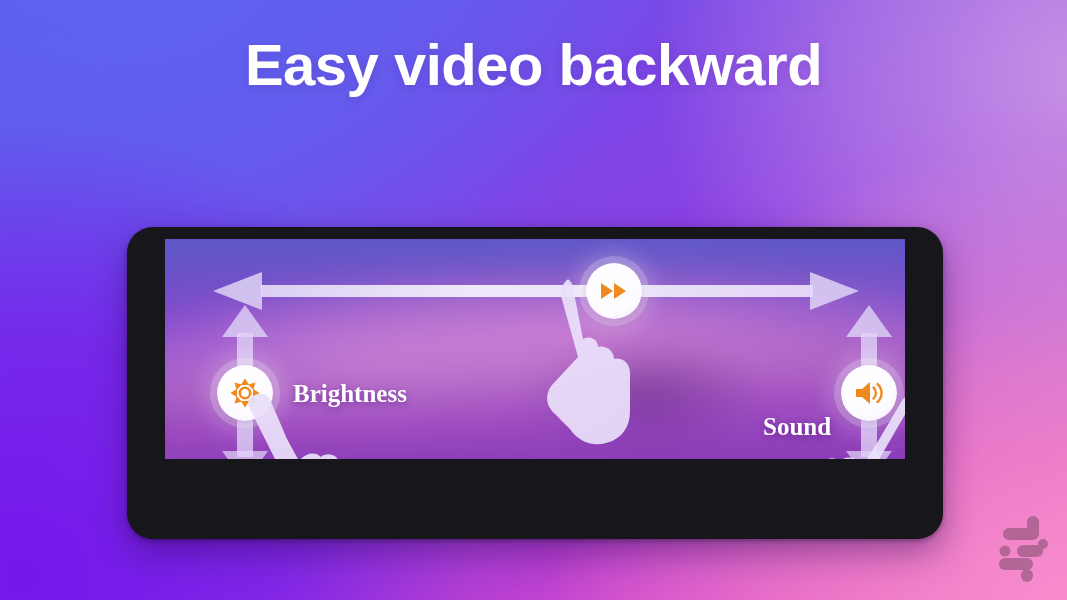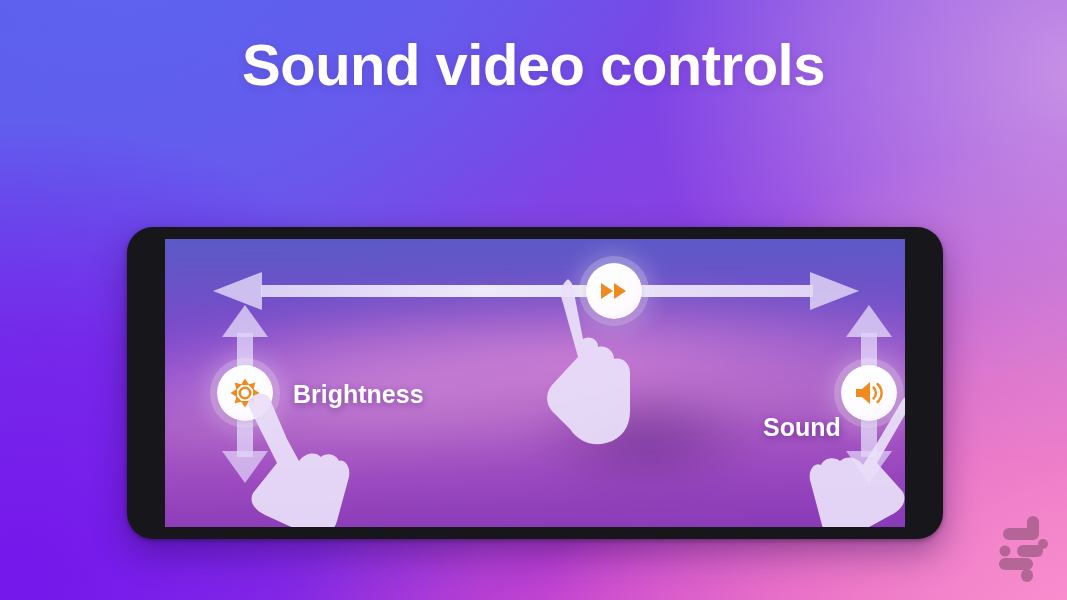--- a/index.html
+++ b/index.html
@@ -94,24 +94,25 @@
     background: #17161a;
     border-radius: 26px;
     box-shadow: 0 14px 34px rgba(40,6,80,0.42),
                 0 2px 5px rgba(0,0,0,0.35);
   }
   .phone-screen {
     position: absolute;
     left: 38px;
     top: 12px;
     width: 740px;
-    height: 288px;
+    height: 220px;
     overflow: hidden;
     background: #6d28d9;
     box-shadow: inset 0 0 3px rgba(0,0,0,0.5);
+    font-family: Liberation Serif, serif;
   }
 
   
   .vid-layer { position: absolute; inset: -30px; }
   .vid-base {
     background: linear-gradient(177deg,
         #5a46c9 0%,
         #6f3fc8 14%,
         #8b3fd0 30%,
         #a05ad2 46%,
@@ -273,21 +274,21 @@
 
 <div id="promo-canvas">
 
   <div class="bg-layer bg-base"></div>
   <div class="bg-layer bg-blue-tl"></div>
   <div class="bg-layer bg-violet-bl"></div>
   <div class="bg-layer bg-magenta-bc"></div>
   <div class="bg-layer bg-pink-br"></div>
   <div class="bg-layer bg-pink-tr"></div>
 
-  <div class="headline">Sound video controls</div>
+  <div class="headline">Easy video backward</div>
 
   <div class="phone-frame">
     <div class="phone-screen">
 
       <div class="vid-blur" style="position:absolute;inset:0;">
         <div class="vid-layer vid-base"></div>
         <div class="vid-layer vid-sky"></div>
         <div class="vid-layer vid-horizon"></div>
         <div class="vid-layer vid-glow-mid"></div>
         <div class="vid-layer vid-dark-blob"></div>

